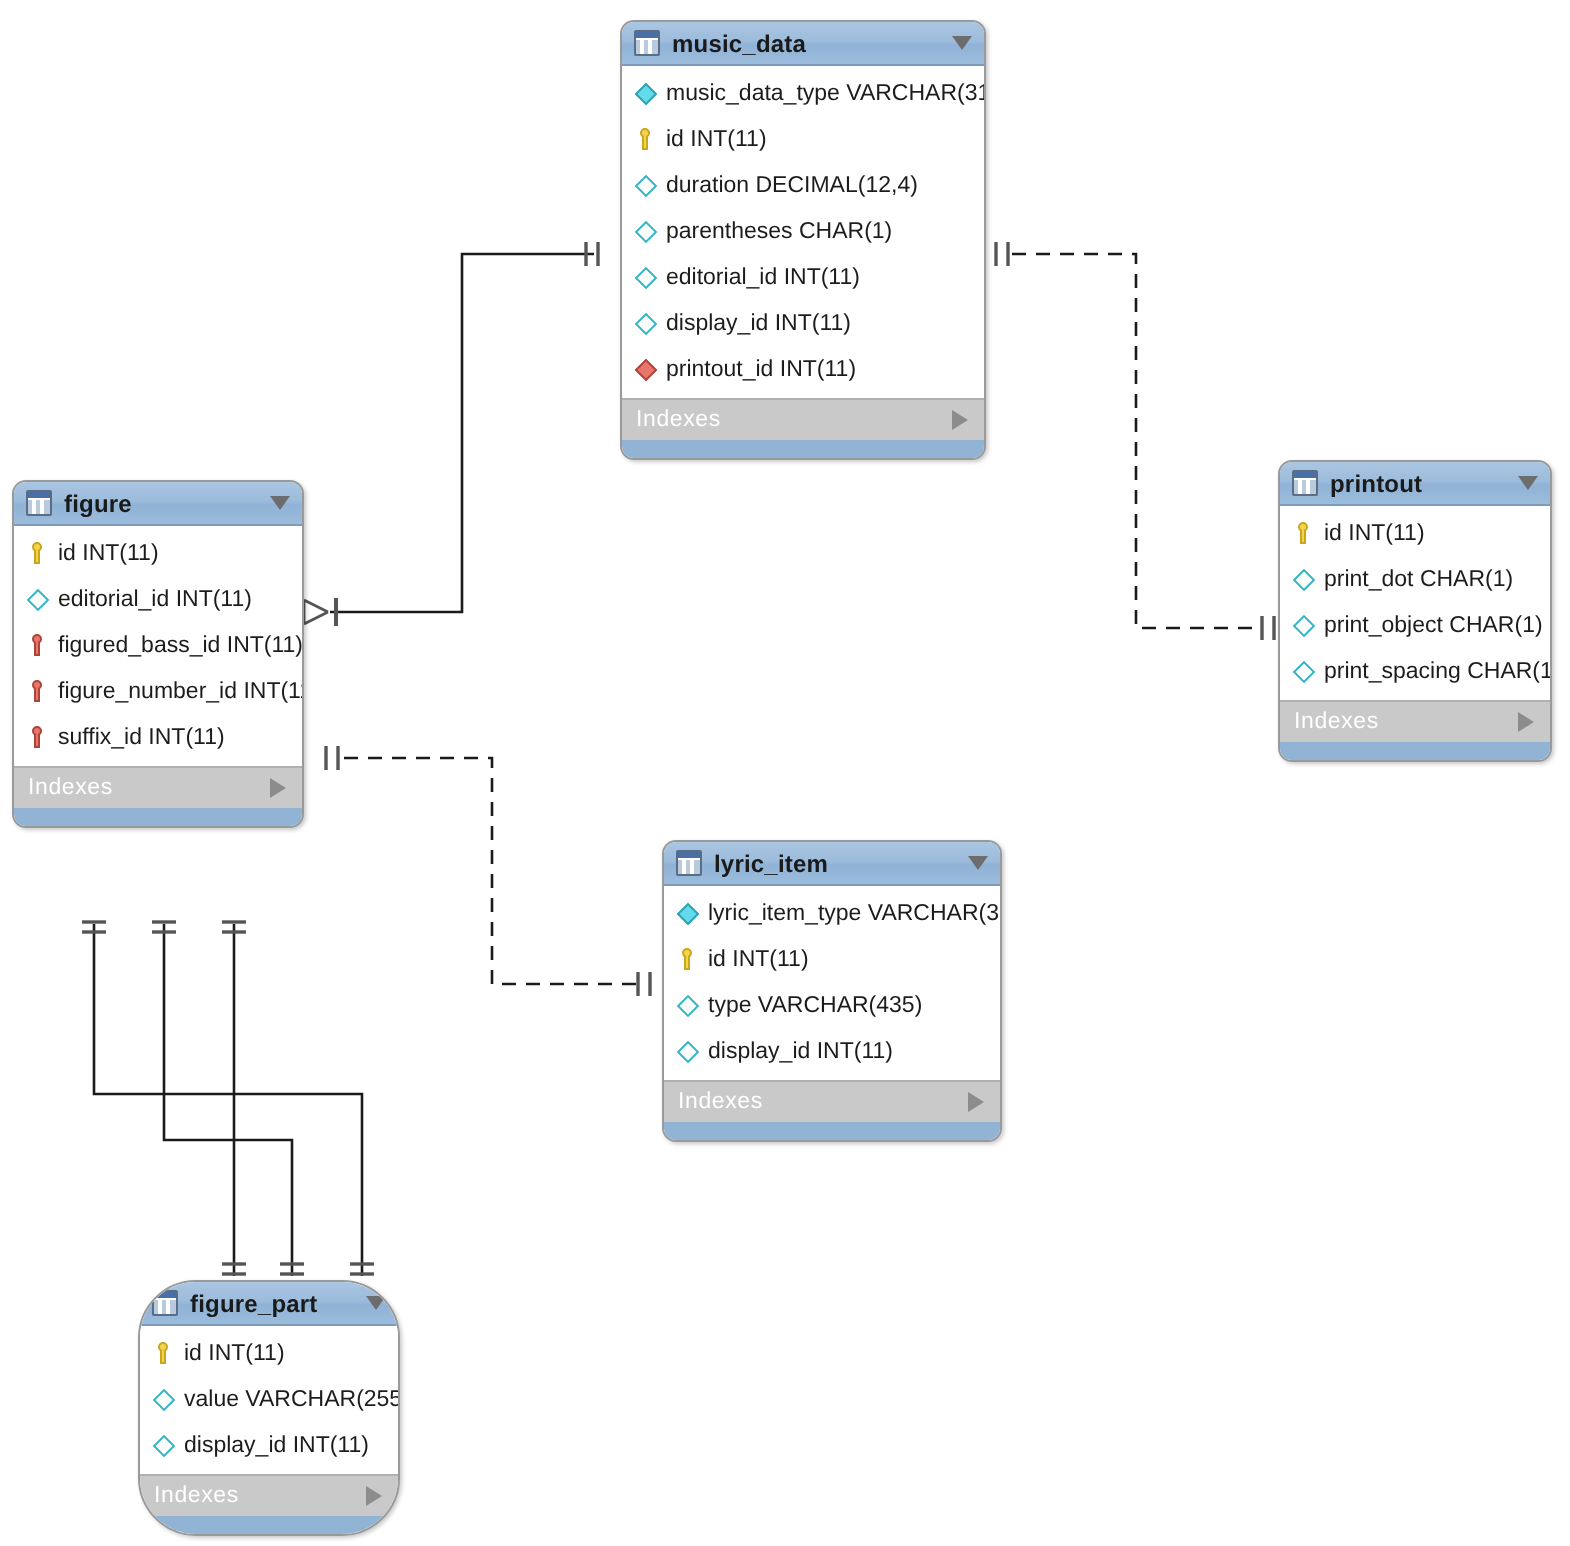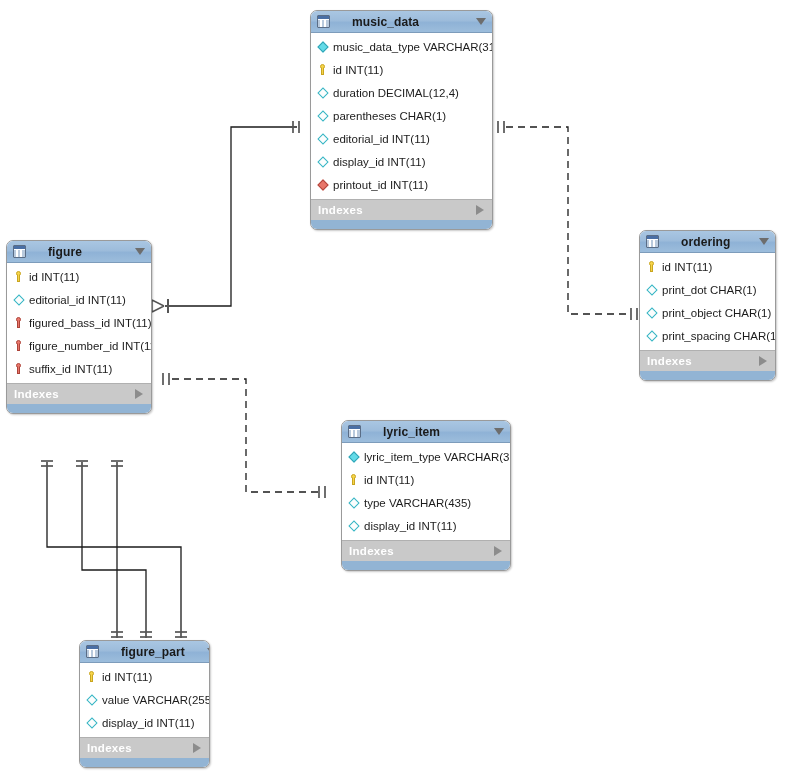--- a/index.html
+++ b/index.html
@@ -39,21 +39,20 @@
     overflow: hidden;
   }
   .tbl-hdr {
     height: 22px;
     background: linear-gradient(to bottom, #a9c6e2 0%, #9dbcdb 45%, #8fb2d6 55%, #9cbddc 100%);
     border-bottom: 1px solid #7d9cbb;
     display: flex;
     align-items: center;
     padding: 0 6px 0 6px;
     box-sizing: border-box;
-    gap: 16px;
   }
   .tbl-icon {
     width: 13px;
     height: 13px;
     flex: 0 0 13px;
     border: 1px solid #5a6d86;
     background: #ffffff;
     margin-right: 6px;
     position: relative;
     box-sizing: border-box;
@@ -196,21 +195,21 @@
     background: #c9c9c9;
     border-top: 1px solid #b0b0b0;
     display: flex;
     align-items: center;
     padding: 0 8px 0 7px;
     box-sizing: border-box;
   }
   .idx-label {
     font-size: 11.5px;
     color: #ffffff;
-    font-weight: bold;
+    font-weight: normal;
     flex: 1 1 auto;
     letter-spacing: 0.3px;
   }
   .idx-caret {
     width: 0; height: 0;
     border-top: 5px solid transparent;
     border-bottom: 5px solid transparent;
     border-left: 8px solid #8c8c8c;
   }
   .foot {
@@ -347,21 +346,21 @@
         </div>
         <div class="idx">
           <span class="idx-label">Indexes</span>
           <span class="idx-caret"></span>
         </div>
         <div class="foot"></div>
       </div>
       <div class="tbl" style="left: 639px; top: 230px; width: 137px;">
         <div class="tbl-hdr">
           <span class="tbl-icon"></span>
-          <span class="tbl-title">ordering</span>
+          <span class="tbl-title">printout</span>
           <span class="tbl-caret"></span>
         </div>
         <div class="cols">
           <div class="col">
             <span class="mk key-yellow"></span>
             <span class="col-name">id INT(11)</span>
           </div>
           <div class="col">
             <span class="mk diamond-hollow"></span>
             <span class="col-name">print_dot CHAR(1)</span>
@@ -374,21 +373,21 @@
             <span class="mk diamond-hollow"></span>
             <span class="col-name">print_spacing CHAR(1)</span>
           </div>
         </div>
         <div class="idx">
           <span class="idx-label">Indexes</span>
           <span class="idx-caret"></span>
         </div>
         <div class="foot"></div>
       </div>
-      <div class="tbl" style="left: 331px; top: 420px; width: 170px; margin-left: 10px;">
+      <div class="tbl" style="left: 331px; top: 420px; width: 170px;">
         <div class="tbl-hdr">
           <span class="tbl-icon"></span>
           <span class="tbl-title">lyric_item</span>
           <span class="tbl-caret"></span>
         </div>
         <div class="cols">
           <div class="col">
             <span class="mk diamond-cyan"></span>
             <span class="col-name">lyric_item_type VARCHAR(31)</span>
           </div>
@@ -404,21 +403,21 @@
             <span class="mk diamond-hollow"></span>
             <span class="col-name">display_id INT(11)</span>
           </div>
         </div>
         <div class="idx">
           <span class="idx-label">Indexes</span>
           <span class="idx-caret"></span>
         </div>
         <div class="foot"></div>
       </div>
-      <div class="tbl" style="left: 79px; top: 640px; width: 131px;">
+      <div class="tbl" style="left: 69px; top: 640px; width: 131px; border-radius: 29px;">
         <div class="tbl-hdr">
           <span class="tbl-icon"></span>
           <span class="tbl-title">figure_part</span>
           <span class="tbl-caret"></span>
         </div>
         <div class="cols">
           <div class="col">
             <span class="mk key-yellow"></span>
             <span class="col-name">id INT(11)</span>
           </div>

